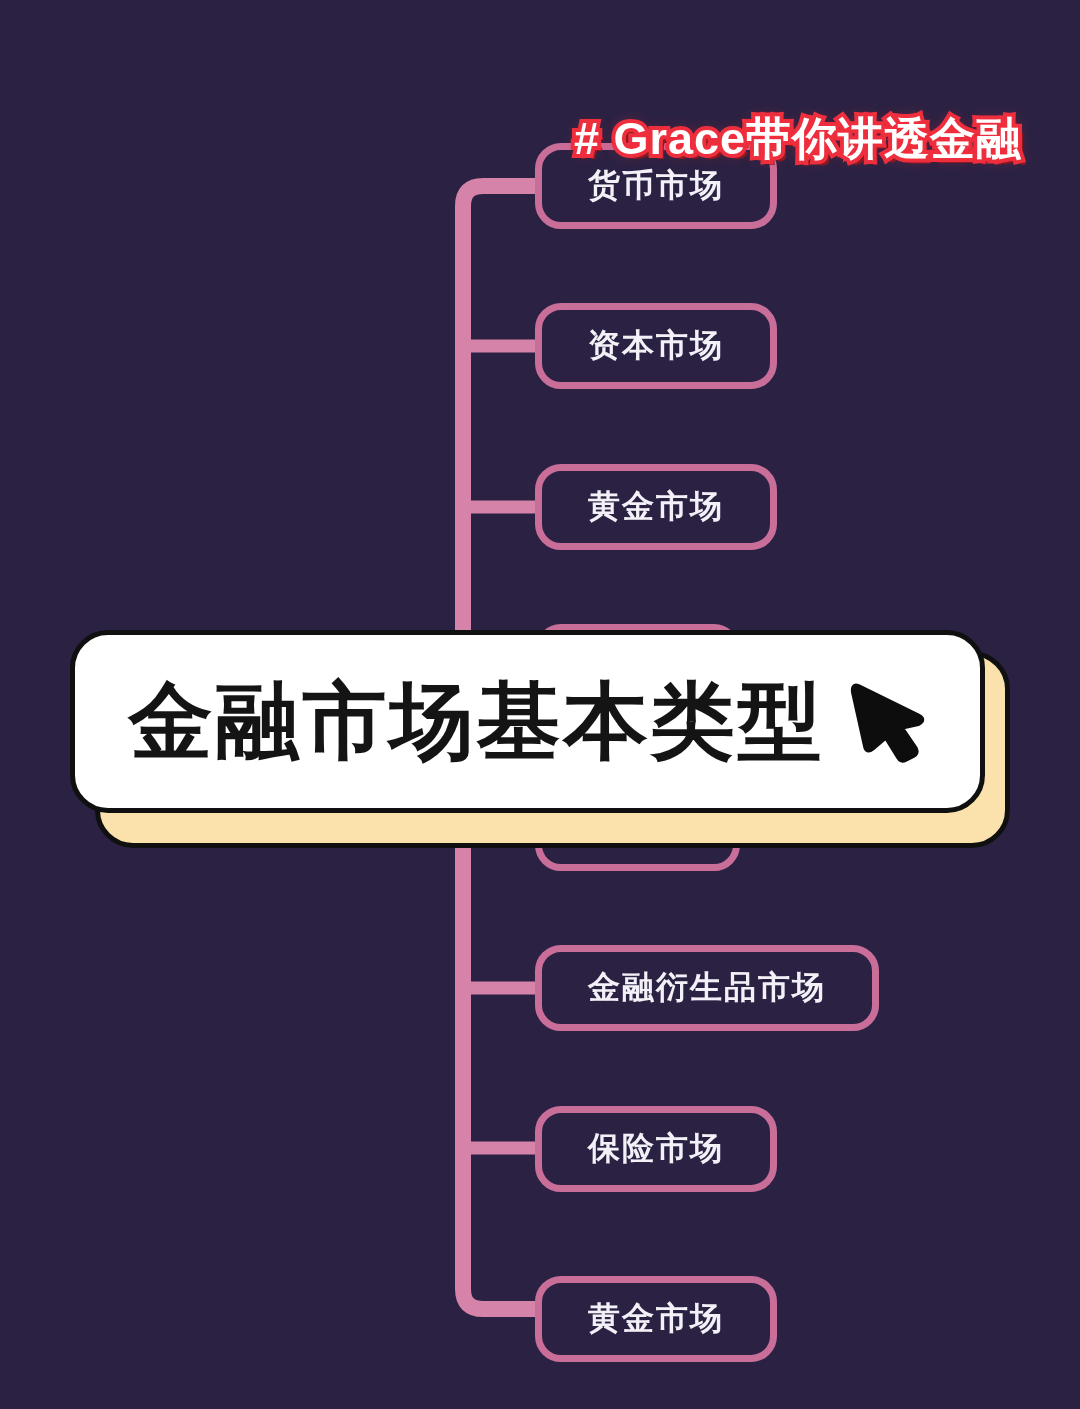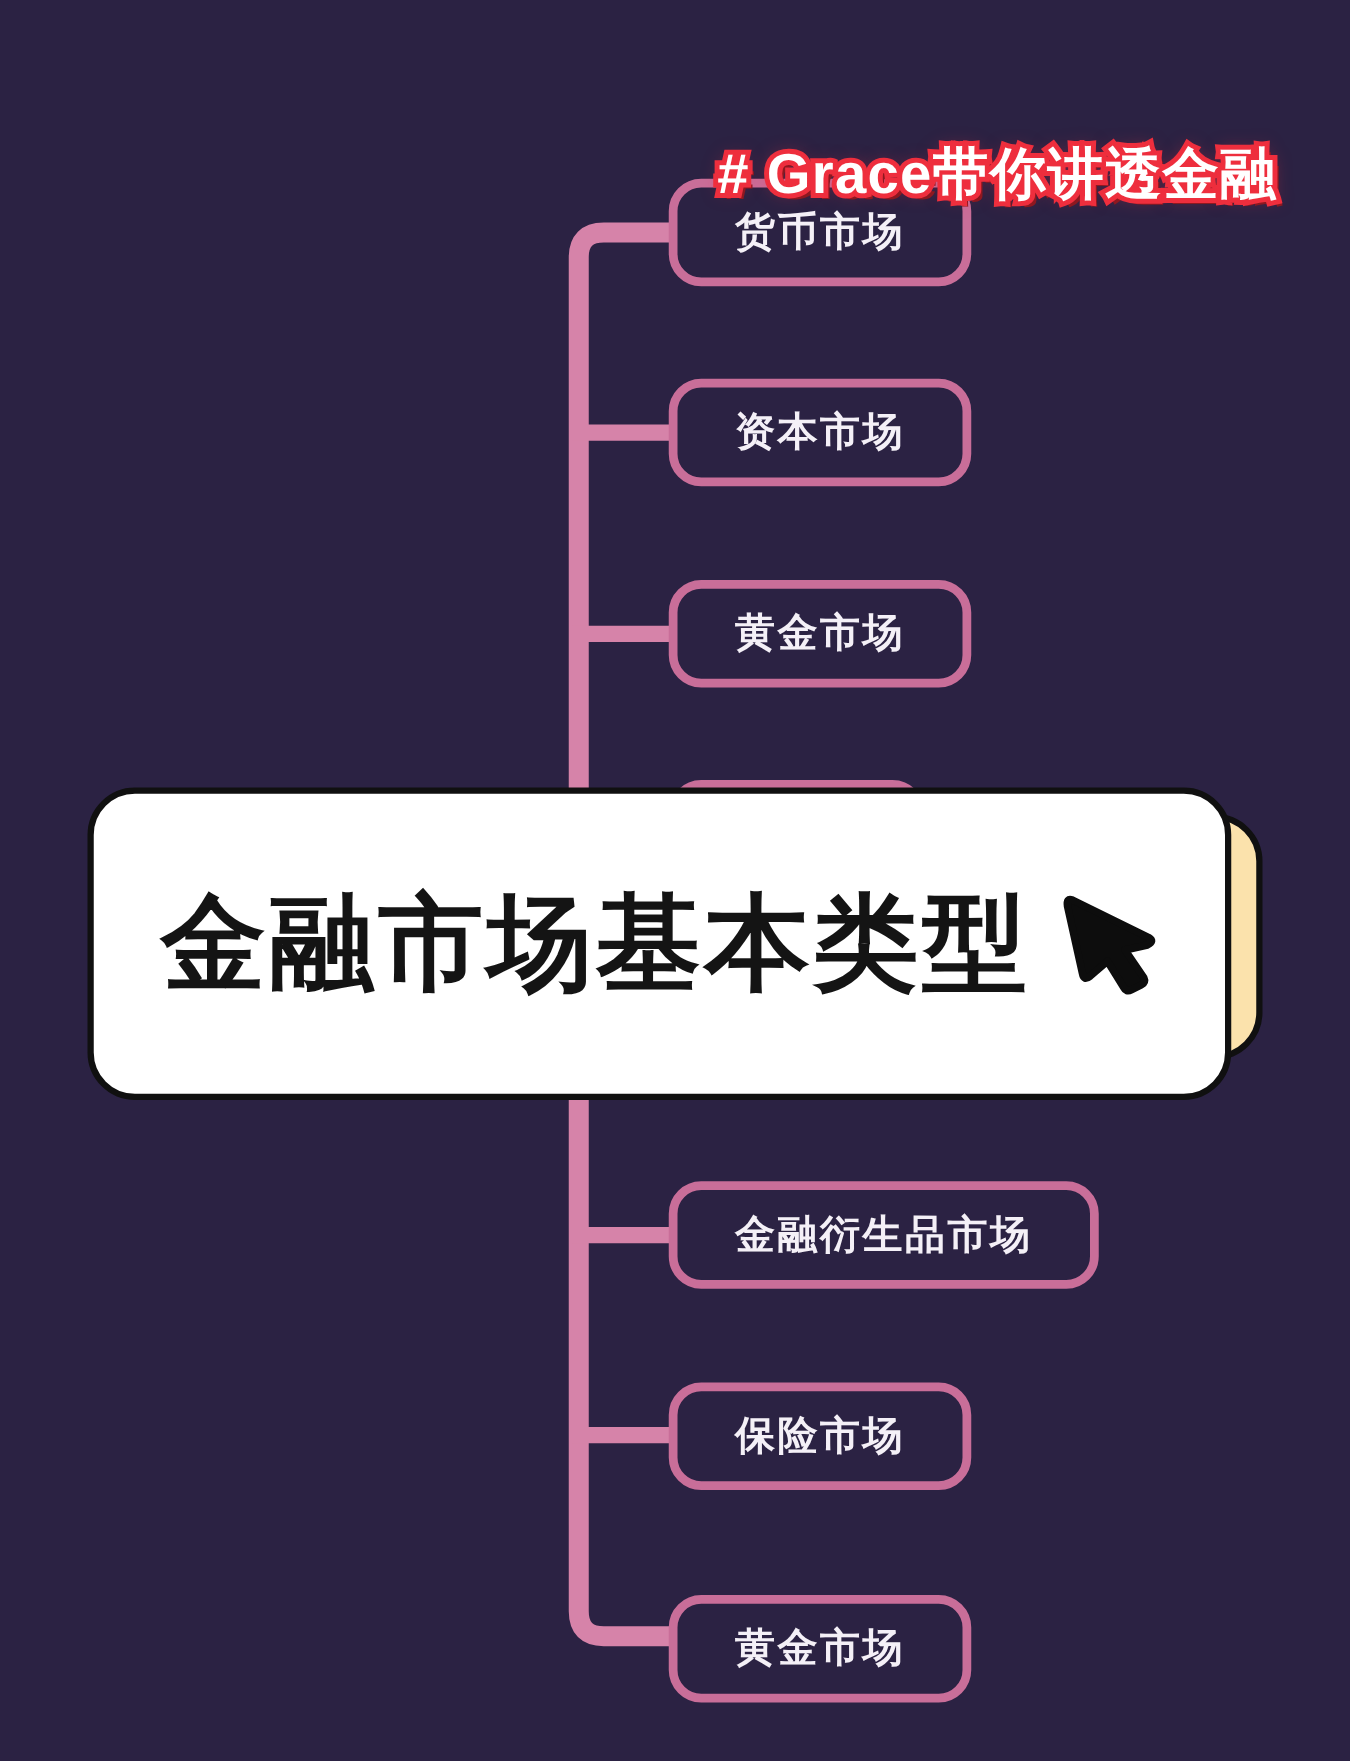--- a/index.html
+++ b/index.html
@@ -50,21 +50,21 @@
 
   
   .root-wrap{position:absolute;left:70px;top:630px;width:915px;height:197px;z-index:3;}
   .root-shadow{
     position:absolute;left:25px;top:21px;width:915px;height:197px;
     background:var(--root-shadow);
     border:5px solid var(--root-border);
     border-radius:38px;
   }
   .root-box{
-    position:absolute;left:0;top:0;width:915px;height:250px;
+    position:absolute;left:0;top:0;width:915px;height:183px;
     background:var(--root-bg);
     border:5px solid var(--root-border);
     border-radius:38px;
     display:flex;align-items:center;justify-content:center;gap:20px;
     white-space:nowrap;
   }
   .root-label{
     color:var(--root-text);
     font-size:84px;
     font-weight:700;

